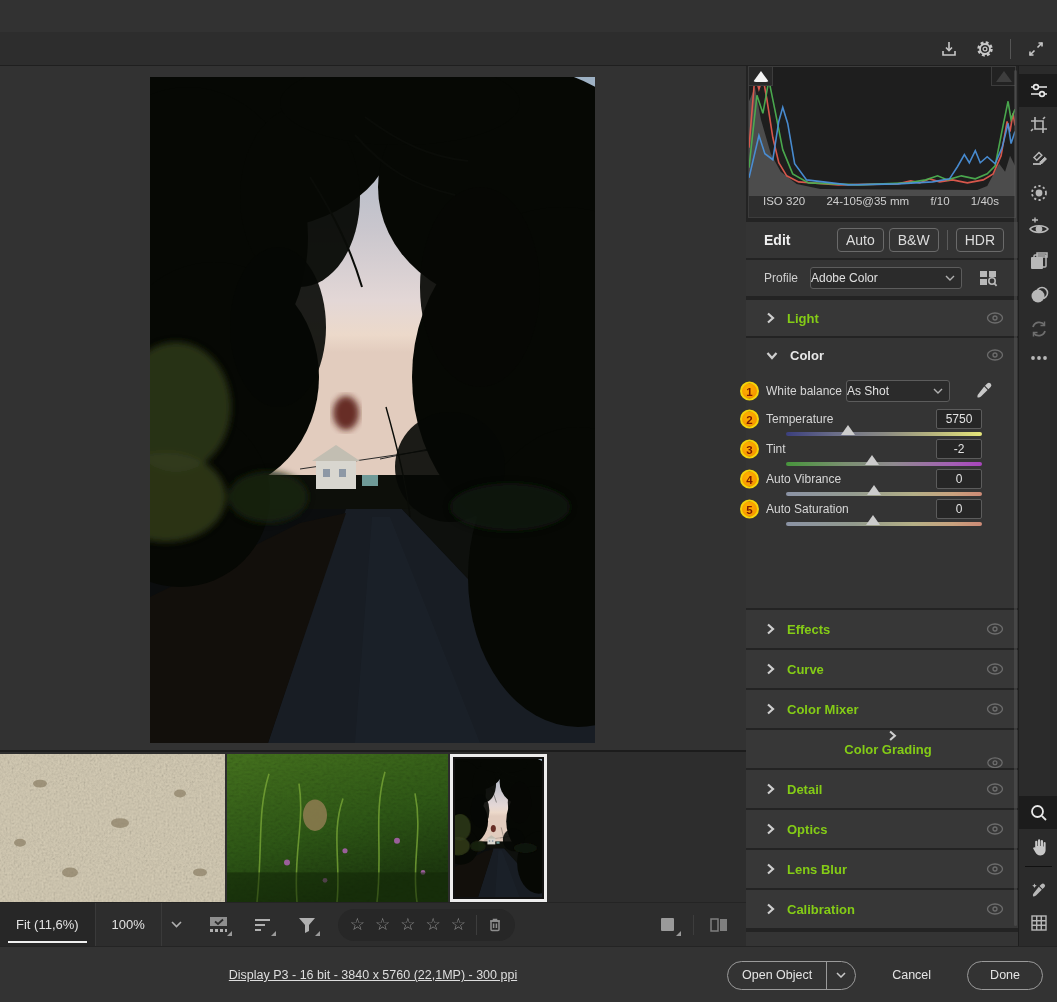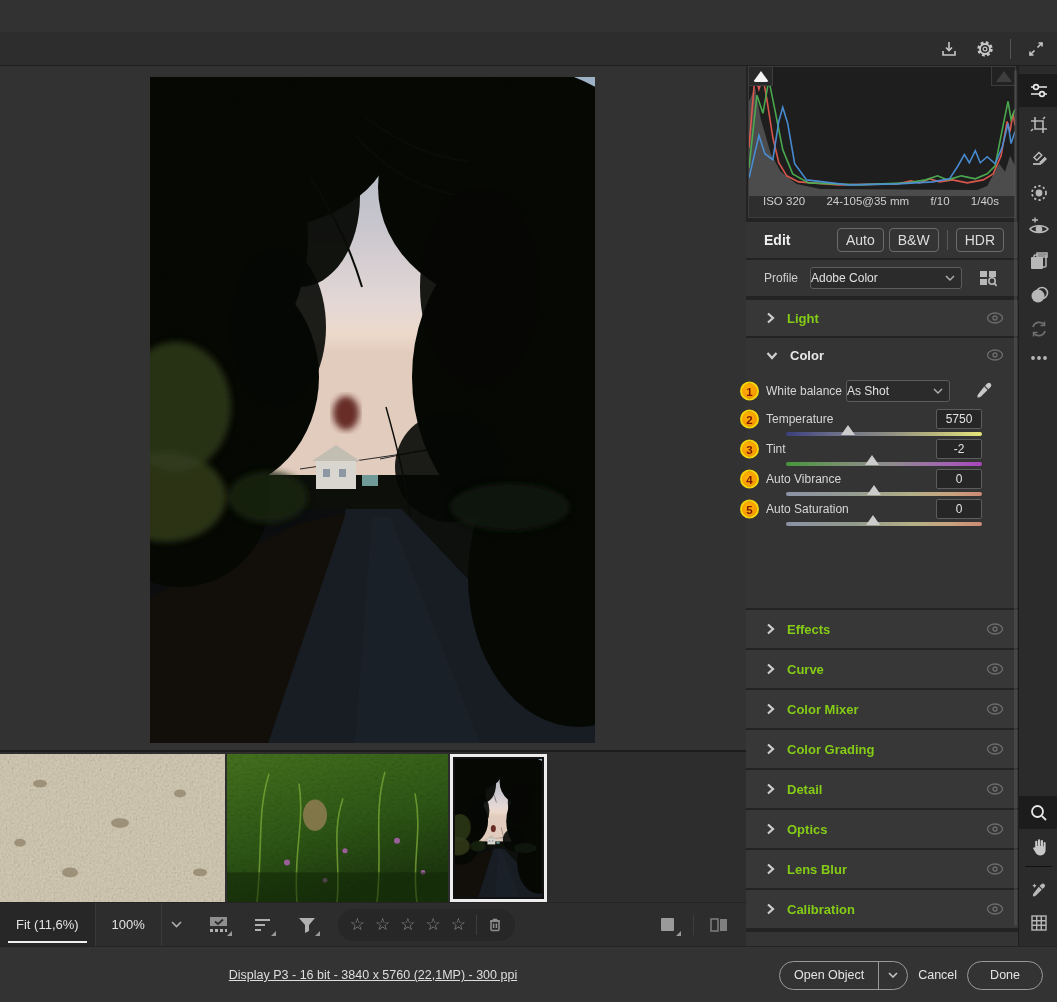--- a/index.html
+++ b/index.html
@@ -99,21 +99,21 @@
   
   .toolcol { position:absolute; left:1018px; top:66px; width:39px; height:880px; background:#2b2b2b; border-left:1px solid #1e1e1e; }
   .tcell { position:absolute; left:0; width:39px; height:33px; display:flex; align-items:center; justify-content:center; cursor:pointer; }
   .tcell.active { background:#1c1c1c; }
   .tsep { position:absolute; left:6px; width:27px; height:1px; background:#111; }
 
   
   .statusbar { position:absolute; left:0; top:946px; width:1057px; height:56px; background:#333333; border-top:1px solid #242424; }
   .displink { position:absolute; left:0; top:0; width:746px; height:56px; display:flex; align-items:center; justify-content:center; }
   .displink span { font-size:12.5px; color:#dedede; text-decoration:underline; cursor:pointer; }
-  .sb-buttons { position:absolute; right:14px; top:0; height:56px; display:flex; align-items:center; gap:10px; }
+  .sb-buttons { position:absolute; right:14px; top:0; height:56px; display:flex; align-items:center; gap:36px; }
   .pillbtn { height:29px; border:1px solid #9a9a9a; border-radius:15px; display:flex; align-items:center; color:#e4e4e4; font-size:12.5px; cursor:pointer; background:transparent; }
   .openobj .lbl { padding:0 14px; }
   .openobj .split { width:1px; align-self:stretch; background:#9a9a9a; }
   .openobj .dd { width:28px; display:flex; align-items:center; justify-content:center; }
   .cancelbtn { color:#e4e4e4; font-size:12.5px; cursor:pointer; }
   .donebtn { padding:0 22px; }
 
   svg.icon { display:block; }
 </style>
 </head>
@@ -508,21 +508,21 @@
     <div class="phead" style="top:624px; height:38px;">
       <svg class="icon chev" width="9" height="12" viewBox="0 0 9 12" fill="none" stroke="#cfcfcf" stroke-width="2.2">
           <path d="M2 1.5 L7 6 L2 10.5"></path>
         </svg>
       <span class="plabel">Color Mixer</span>
       <svg class="icon eye" width="18" height="12" viewBox="0 0 18 12" fill="none" stroke="#999" stroke-width="1.3">
           <ellipse cx="9" cy="6" rx="7.5" ry="5"></ellipse>
           <circle cx="9" cy="6" r="2"></circle>
         </svg>
     </div>
-    <div class="phead" style="top:664px; height:38px;">
+    <div class="phead" style="top:664px; height:38px;flex-direction:column;">
       <svg class="icon chev" width="9" height="12" viewBox="0 0 9 12" fill="none" stroke="#cfcfcf" stroke-width="2.2">
           <path d="M2 1.5 L7 6 L2 10.5"></path>
         </svg>
       <span class="plabel">Color Grading</span>
       <svg class="icon eye" width="18" height="12" viewBox="0 0 18 12" fill="none" stroke="#999" stroke-width="1.3">
           <ellipse cx="9" cy="6" rx="7.5" ry="5"></ellipse>
           <circle cx="9" cy="6" r="2"></circle>
         </svg>
     </div>
     <div class="phead" style="top:704px; height:38px;">

